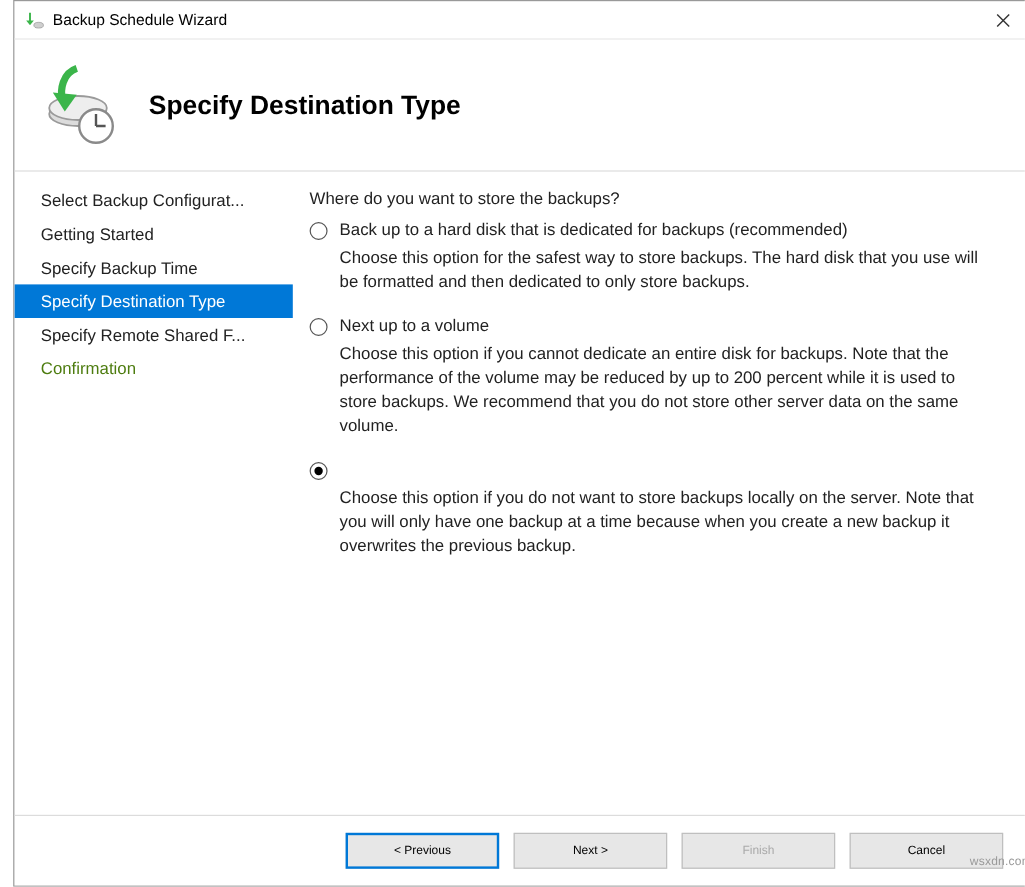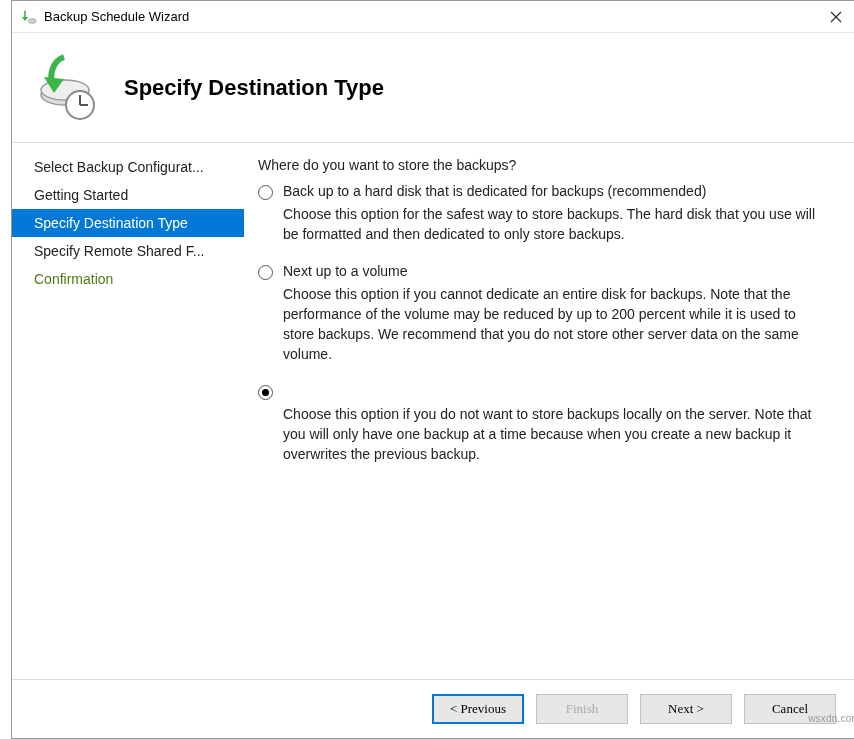--- a/index.html
+++ b/index.html
@@ -113,24 +113,24 @@
     color: #222;
   }
   .footer {
     border-top: 1px solid #dcdcdc;
     padding: 14px 28px;
     display: flex;
     justify-content: flex-end;
     gap: 12px;
   }
   .btn {
-    width: 92px;
+    width: 128px;
     height: 30px;
-    font-size: 13px;
-    font-family: Liberation Serif, serif;
+    font-size: 10px;
+    font-family: Liberation Sans, sans-serif;
     background: #e7e7e7;
     border: 1px solid #bfbfbf;
     cursor: pointer;
   }
   .btn:disabled {
     color: #aaa;
     background: #e7e7e7;
     cursor: default;
   }
   .btn.primary {
@@ -180,20 +180,21 @@
       </svg>
     </span>
     <div class="header-title">Specify Destination Type</div>
   </div>
 
   <div class="body">
 
     <div class="sidebar">
       <div class="step">Select Backup Configurat...</div>
       <div class="step">Getting Started</div>
+      <div class="step">Specify Backup Time</div>
       <div class="step active">Specify Destination Type</div>
       <div class="step">Specify Remote Shared F...</div>
       <div class="step disabled">Confirmation</div>
     </div>
 
     <div class="content">
       <div class="prompt">Where do you want to store the backups?</div>
 
       <div class="option">
         <span class="radio"></span>
@@ -210,19 +211,19 @@
       <div class="option">
         <span class="radio selected"></span>
       </div>
       <div class="opt-desc">Choose this option if you do not want to store backups locally on the server. Note that you will only have one backup at a time because when you create a new backup it overwrites the previous backup.</div>
     </div>
 
   </div>
 
   <div class="footer">
     <button class="btn primary">&lt; Previous</button>
+    <button class="btn">Next &gt;</button>
     <button class="btn" disabled="">Finish</button>
-    <button class="btn">Next &gt;</button>
     <button class="btn">Cancel</button>
   </div>
 
   <div class="watermark">wsxdn.com</div>
 </div>
 
 </body></html>

